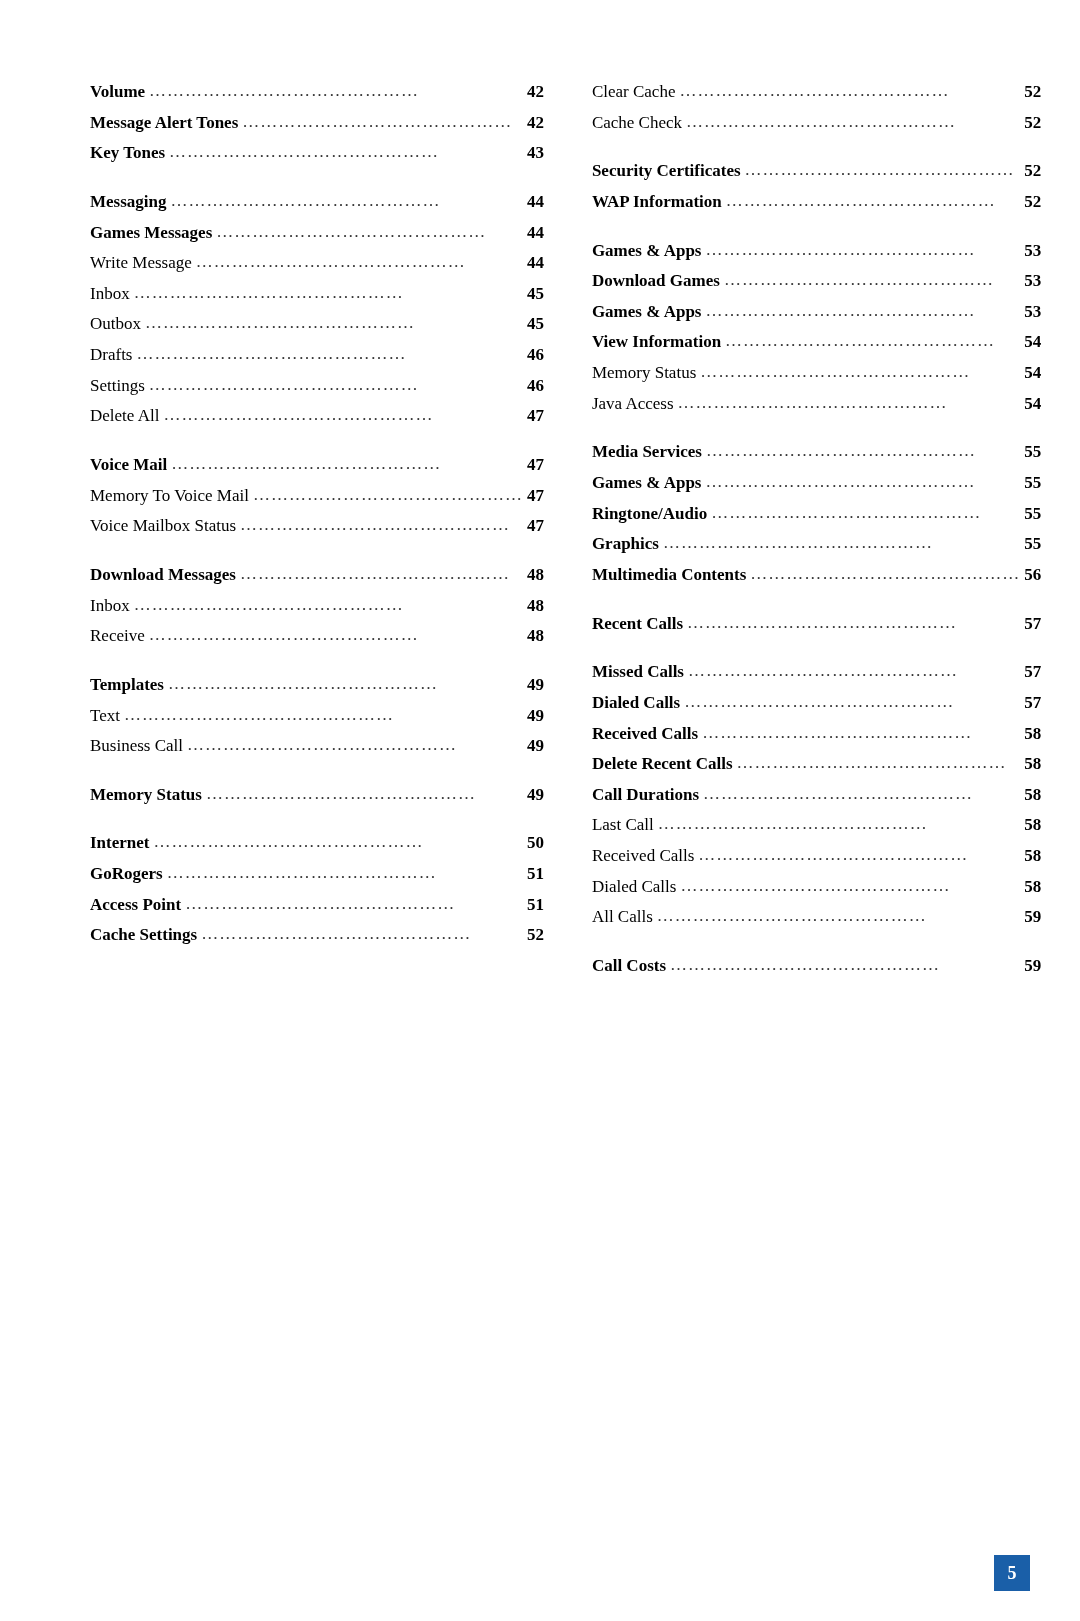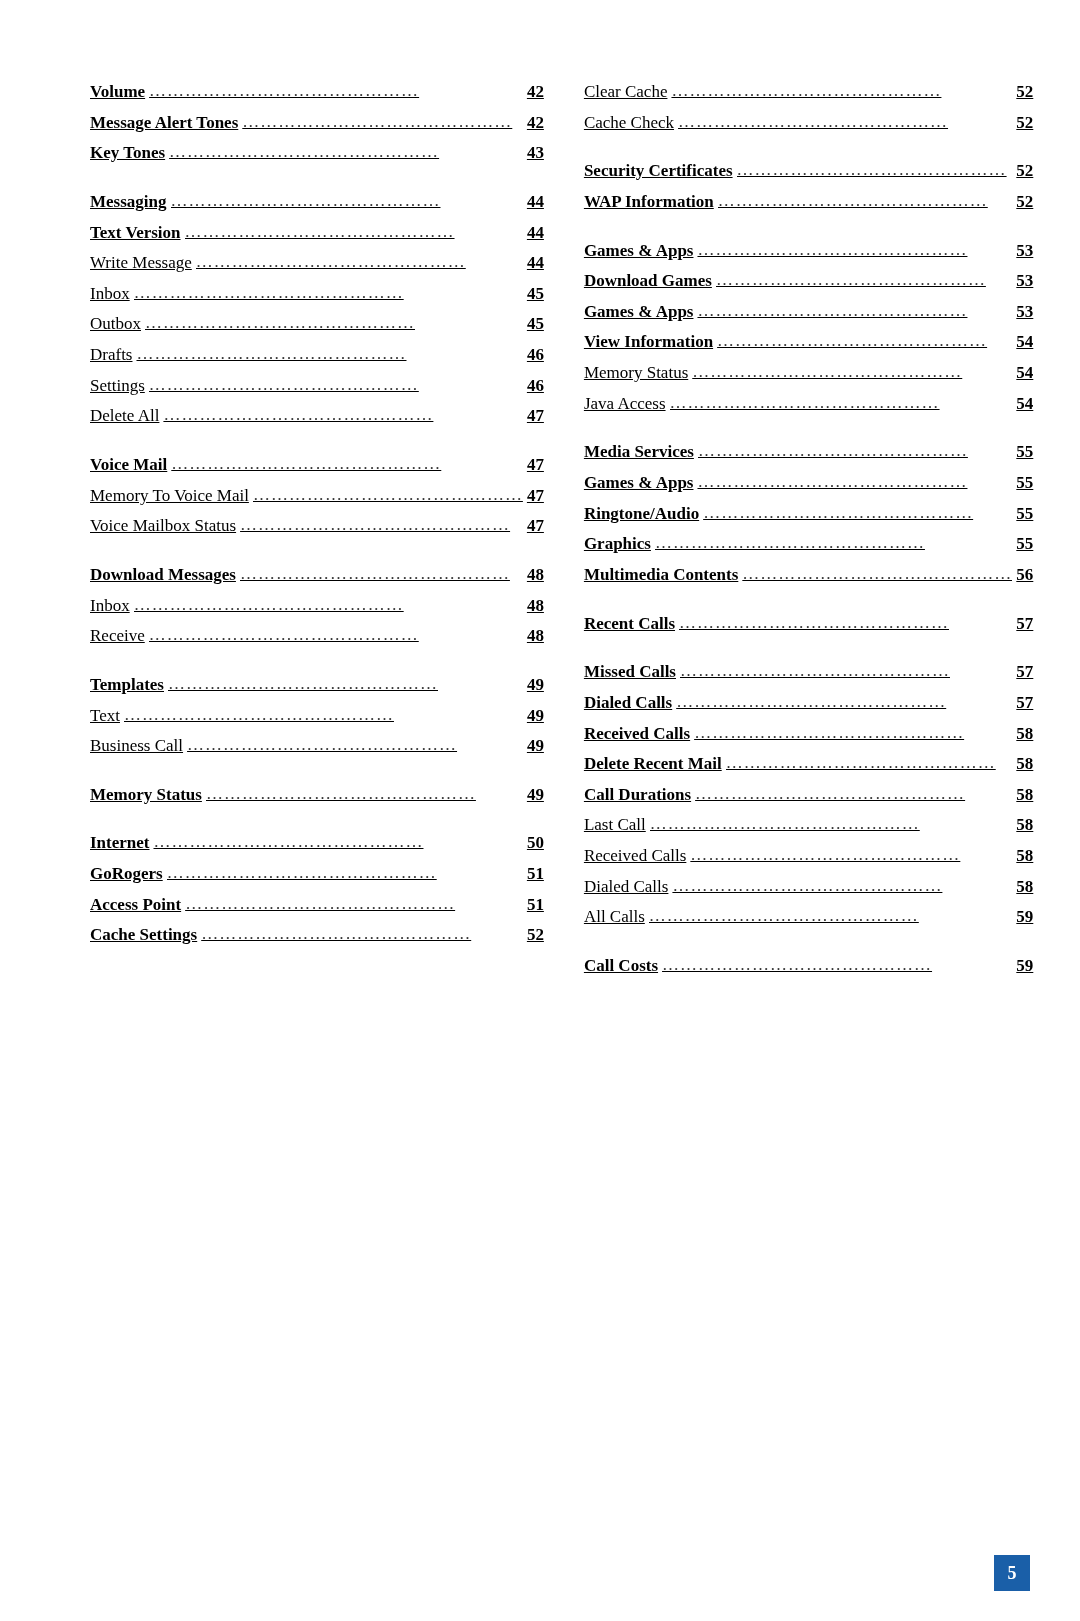--- a/index.html
+++ b/index.html
@@ -6,23 +6,22 @@
     body {
       background: #fff;
       font-family: Georgia, 'Times New Roman', serif;
       width: 1080px;
       min-height: 1621px;
       position: relative;
       padding: 80px 90px 80px 90px;
     }
     .toc-container {
       display: flex;
-      gap: 0;
+      gap: 8px;
       width: 100%;
-      text-decoration: underline;
     }
     .col {
       flex: 1;
       padding-right: 30px;
     }
     .col:last-child {
       padding-right: 0;
       padding-left: 10px;
     }
     .toc-entry {
@@ -88,21 +87,21 @@
         <span class="dots"> ……………………………………… </span>
         <span class="page-num">43</span>
       </div>
       <div class="spacer"></div>
       <div class="toc-entry">
         <span class="entry-label entry-bold">Messaging</span>
         <span class="dots"> ……………………………………… </span>
         <span class="page-num">44</span>
       </div>
       <div class="toc-entry">
-        <span class="entry-label entry-bold">Text Version</span>
+        <span class="entry-label entry-bold">Games Messages</span>
         <span class="dots"> ……………………………………… </span>
         <span class="page-num">44</span>
       </div>
       <div class="toc-entry">
         <span class="entry-label entry-normal">Write Message</span>
         <span class="dots"> ……………………………………… </span>
         <span class="page-num">44</span>
       </div>
       <div class="toc-entry">
         <span class="entry-label entry-normal">Inbox</span>
@@ -300,21 +299,21 @@
         <span class="entry-label entry-bold">Dialed Calls</span>
         <span class="dots"> ……………………………………… </span>
         <span class="page-num">57</span>
       </div>
       <div class="toc-entry">
         <span class="entry-label entry-bold">Received Calls</span>
         <span class="dots"> ……………………………………… </span>
         <span class="page-num">58</span>
       </div>
       <div class="toc-entry">
-        <span class="entry-label entry-bold">Delete Recent Mail</span>
+        <span class="entry-label entry-bold">Delete Recent Calls</span>
         <span class="dots"> ……………………………………… </span>
         <span class="page-num">58</span>
       </div>
       <div class="toc-entry">
         <span class="entry-label entry-bold">Call Durations</span>
         <span class="dots"> ……………………………………… </span>
         <span class="page-num">58</span>
       </div>
       <div class="toc-entry">
         <span class="entry-label entry-normal">Last Call</span>

